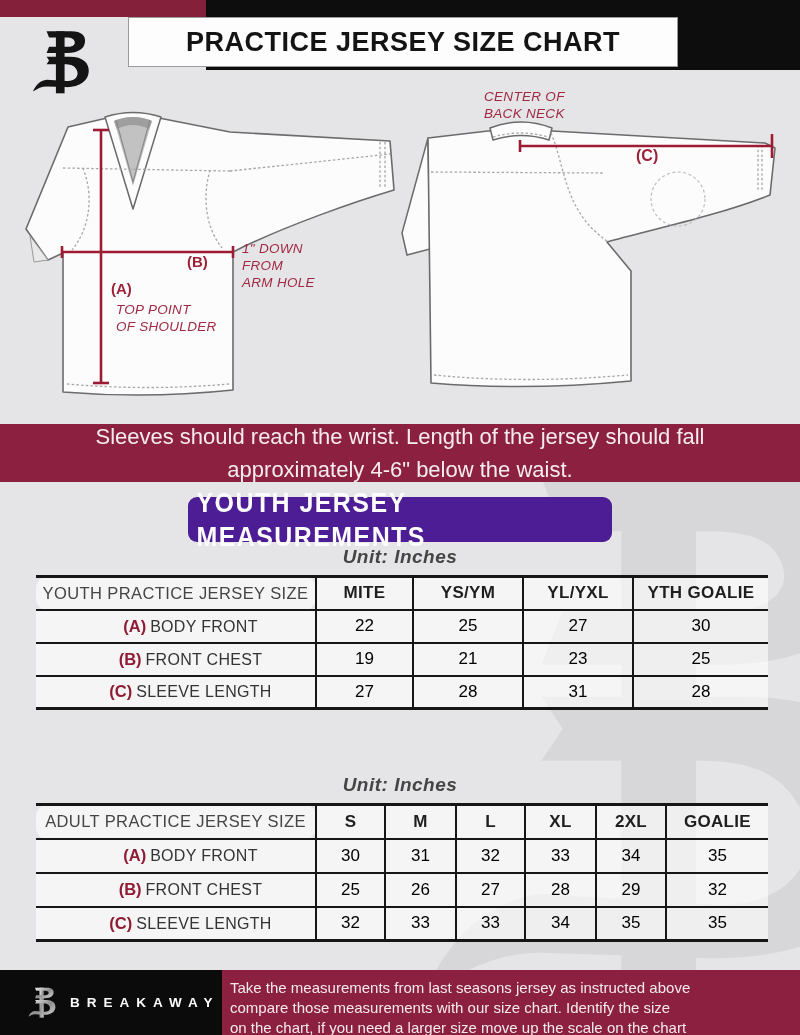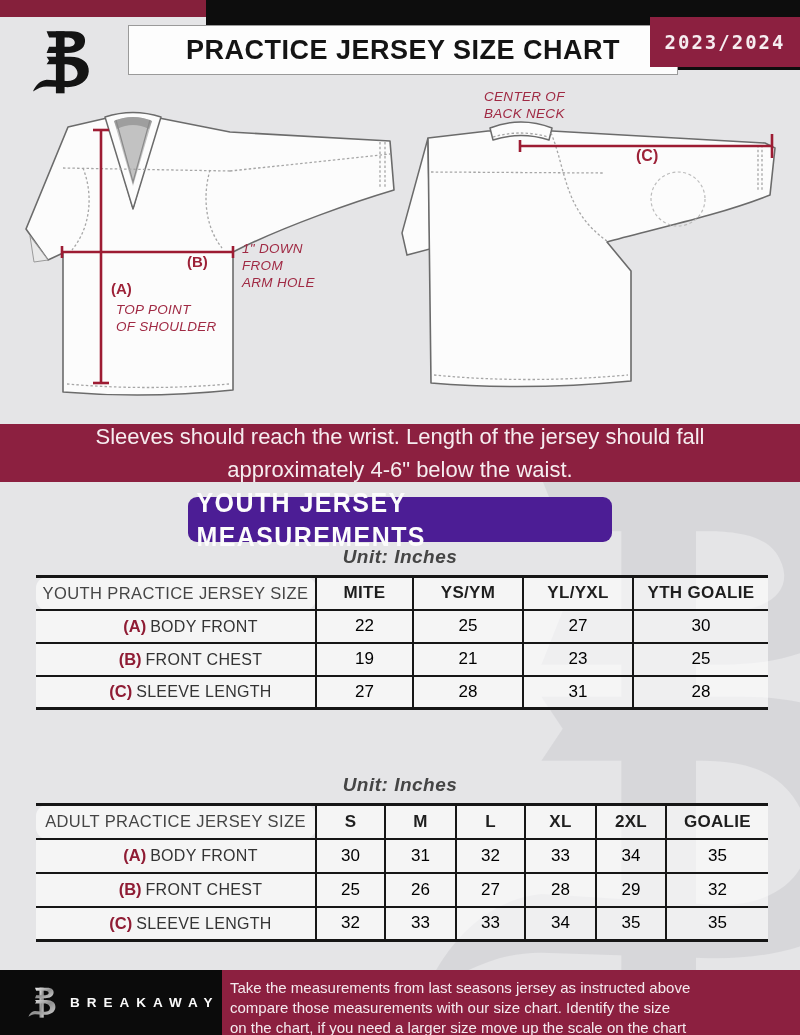--- a/index.html
+++ b/index.html
@@ -6,21 +6,21 @@
   html,body { background:#cfcfcf; }
   .page {
     position:relative; width:800px; height:1035px; overflow:hidden;
     background:#e5e5e7; font-family:"Liberation Sans", sans-serif;
   }
   
   .hdr-black  { position:absolute; left:206px; top:0; width:594px; height:70px; background:#0d0d0d; z-index:3; }
   .hdr-maroon-strip { position:absolute; left:0; top:0; width:206px; height:17px; background:#85203b; z-index:3; }
   .title-box {
     position:absolute; left:128px; top:17px; width:550px; height:50px; background:#fdfdfd;
-    border:1px solid #9a9a9a; z-index:4; display:flex; align-items:center; justify-content:center;margin-top:8px;
+    border:1px solid #9a9a9a; z-index:4; display:flex; align-items:center; justify-content:center;
   }
   .title-box span { font-size:27px; font-weight:bold; color:#141414; letter-spacing:.5px; }
   .season-box {
     position:absolute; left:650px; top:17px; width:150px; height:50px; background:#8c2040;
     z-index:4; display:flex; align-items:center; justify-content:center;
   }
   .season-box span { font-family:"DejaVu Sans Mono", monospace; font-size:19px; font-weight:bold; color:#f6edf0; letter-spacing:2px; }
   .hdr-logo { position:absolute; left:28px; top:28px; width:62px; height:68px; z-index:5; }
   
   .watermark { position:absolute; left:368px; top:462px; width:560px; height:560px; z-index:1; opacity:.5; }
@@ -97,23 +97,20 @@
 
   <svg class="watermark" viewBox="0 0 100 105">
     <use href="#logo-b" fill="#cbcbcf"></use>
   </svg>
 
   <div class="hdr-black"></div>
   <div class="hdr-maroon-strip"></div>
   <div class="title-box">
     <span>PRACTICE JERSEY SIZE CHART</span>
   </div>
-  <div class="season-box">
-    <span>2023/2024</span>
-  </div>
   <svg class="hdr-logo" viewBox="0 0 100 105">
     <use href="#logo-b" fill="#141414"></use>
   </svg>
 
   <svg id="front-jersey" class="jersey-svg" viewBox="0 0 378 298">
     <path d="M4 121 L46 19 L85 10 L111 100 L137 10 L208 24 L368 33 L372 82 C335 93 262 118 211 144 L211 282 Q126 291 41 284 L41 145 L26 152 Z" fill="#fcfcfc" stroke="#6b6b6b" stroke-width="1.6" stroke-linejoin="round"></path>
     <path d="M8 128 L26 152 L12 154 Z" fill="#e9e9e9" stroke="#9a9a9a" stroke-width="1"></path>
     <path d="M83 9 L111 101 L139 9 Q111 0 83 9 Z" fill="#fcfcfc" stroke="#6b6b6b" stroke-width="1.5" stroke-linejoin="round"></path>
     <path d="M92 13 Q111 5 130 13 L111 78 Z" fill="#c2c2c2"></path>
     <path d="M92 13 Q111 5 130 13 L127 21 Q111 13 95 21 Z" fill="#9e9e9e"></path>

